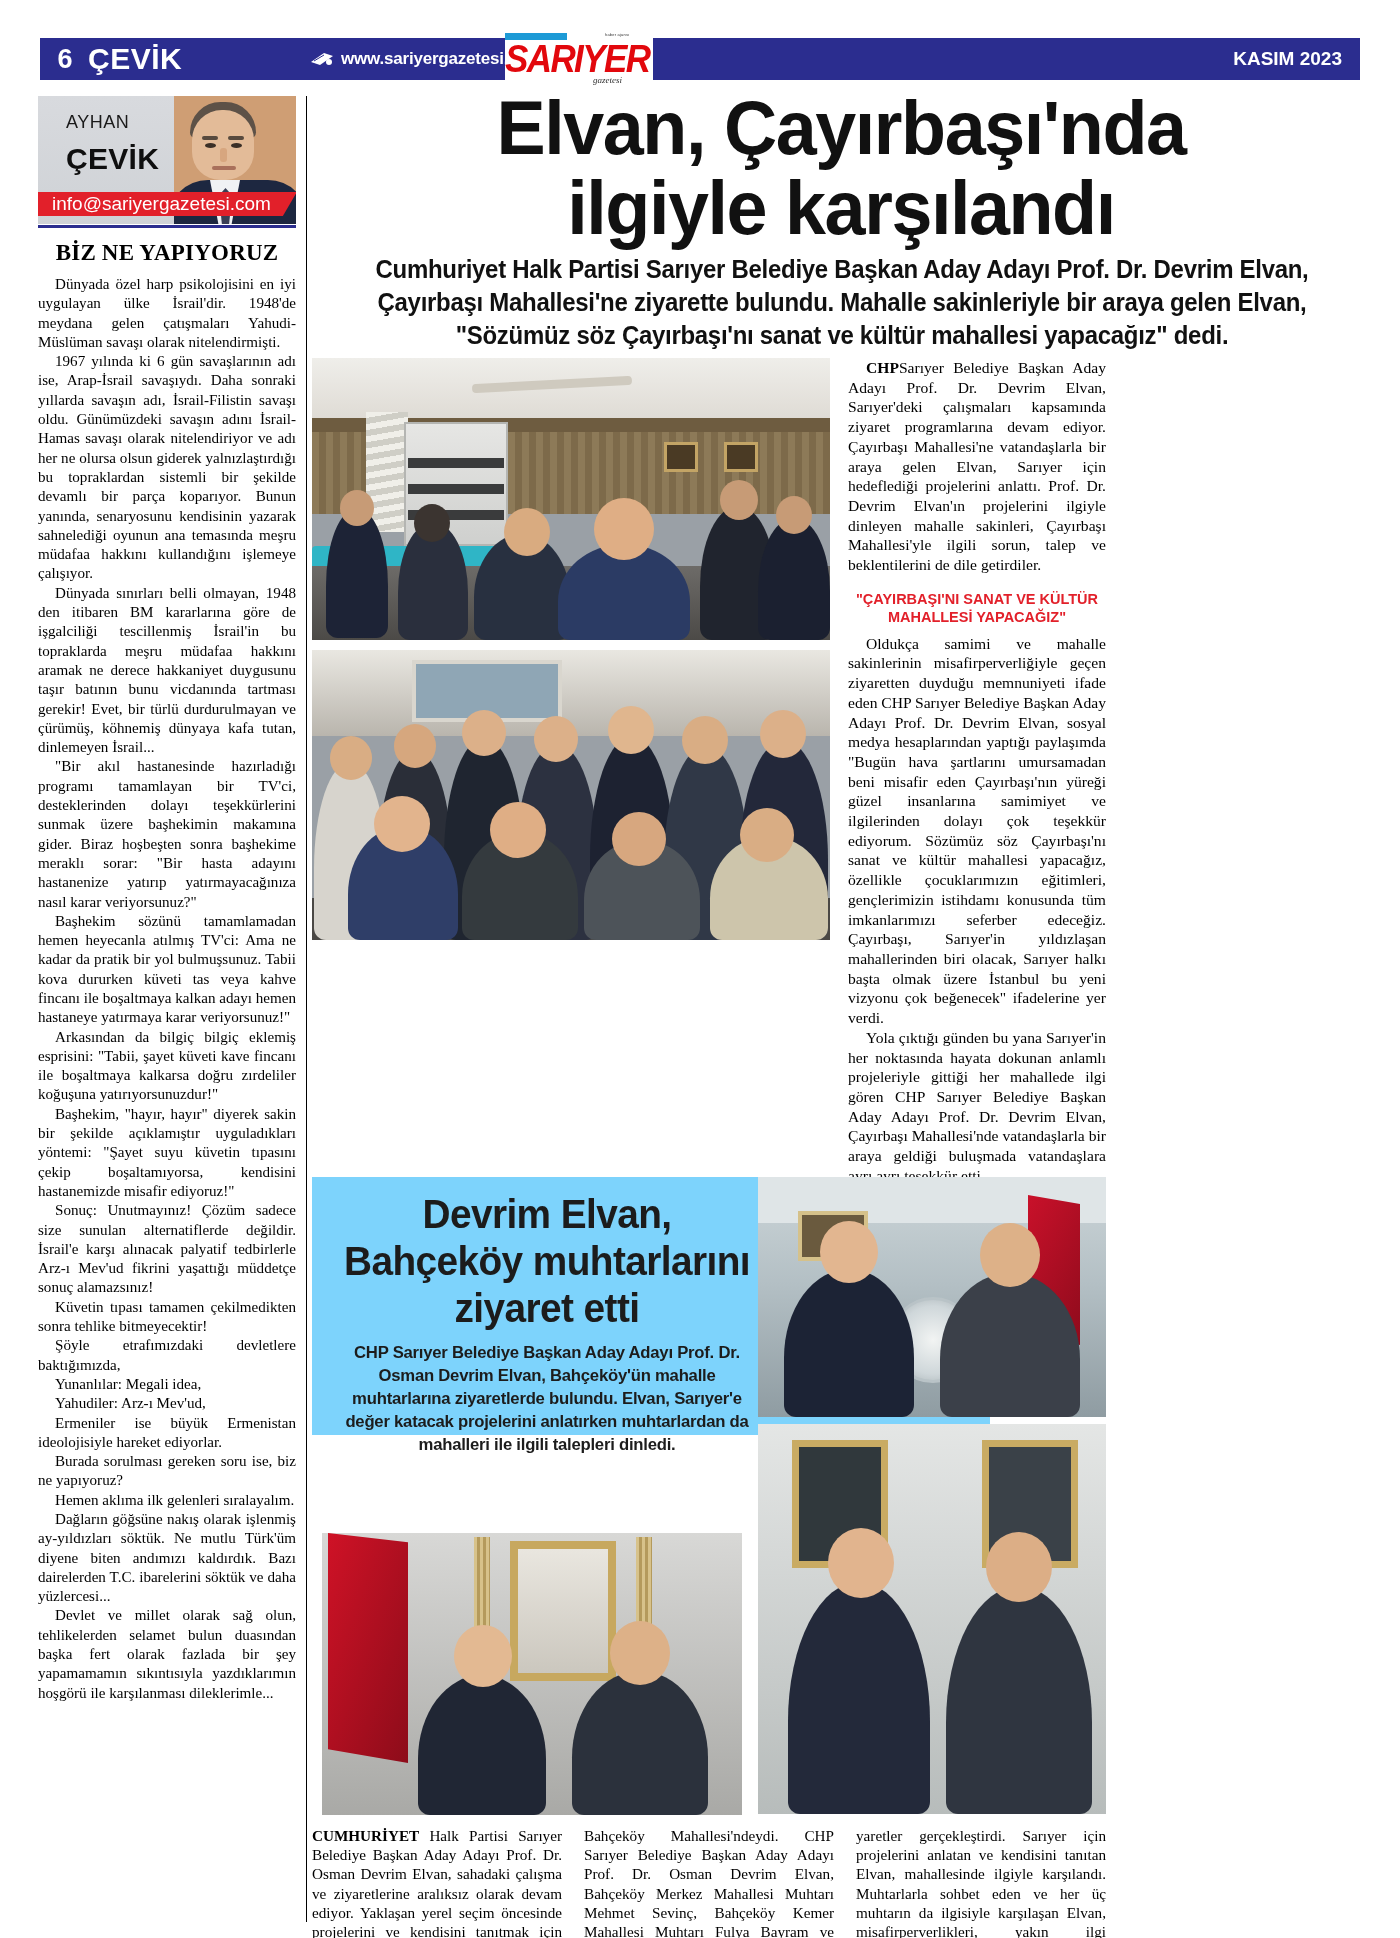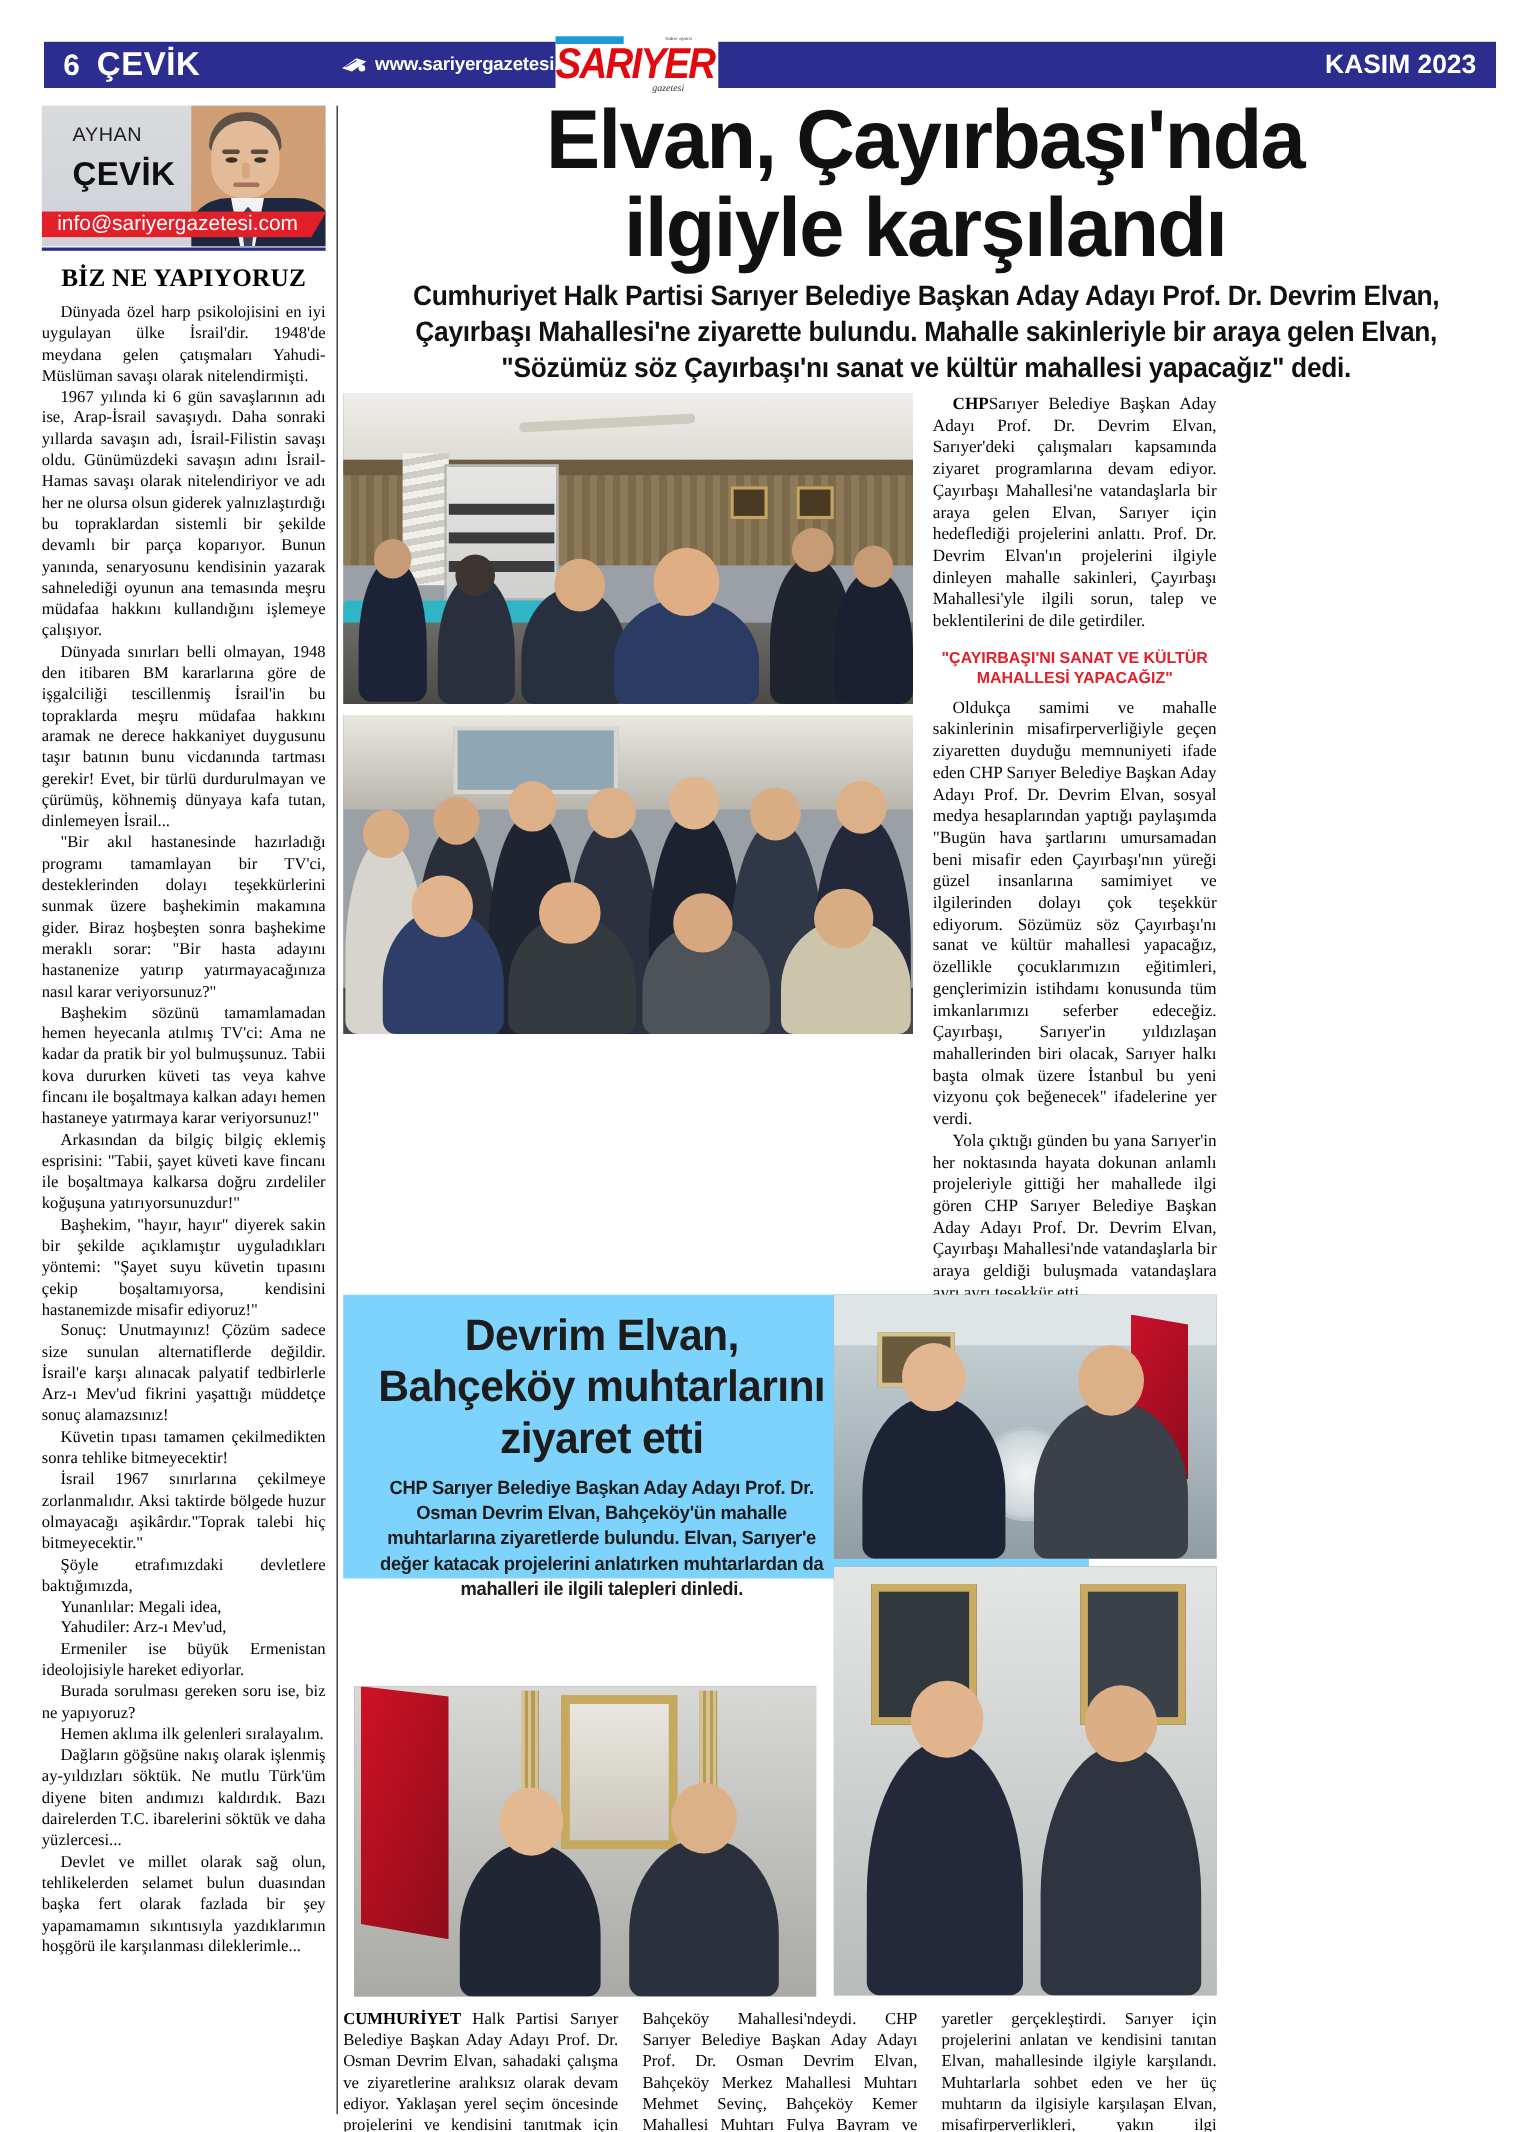--- a/index.html
+++ b/index.html
@@ -108,21 +108,21 @@
     letter-spacing: 0.2px;
   }
   .issue-date {
     position: absolute;
     right: 58px; top: 38px;
     height: 42px;
     display: flex; align-items: center;
     color: #ffffff;
     font-family: "Liberation Sans", sans-serif;
     font-weight: bold;
-    font-size: 24px;
+    font-size: 19px;
     z-index: 4;
   }
 
   
   .left-col {
     position: absolute;
     left: 38px; top: 96px;
     width: 258px;
     height: 1830px;
   }
@@ -467,21 +467,20 @@
     <div class="col-body">
       <p>Dünyada özel harp psikolojisini en iyi uygulayan ülke İsrail'dir. 1948'de meydana gelen çatışmaları Yahudi-Müslüman savaşı olarak nitelendirmişti.</p>
       <p>1967 yılında ki 6 gün savaşlarının adı ise, Arap-İsrail savaşıydı. Daha sonraki yıllarda savaşın adı, İsrail-Filistin savaşı oldu. Günümüzdeki savaşın adını İsrail-Hamas savaşı olarak nitelendiriyor ve adı her ne olursa olsun giderek yalnızlaştırdığı bu topraklardan sistemli bir şekilde devamlı bir parça koparıyor. Bunun yanında, senaryosunu kendisinin yazarak sahnelediği oyunun ana temasında meşru müdafaa hakkını kullandığını işlemeye çalışıyor.</p>
       <p>Dünyada sınırları belli olmayan, 1948 den itibaren BM kararlarına göre de işgalciliği tescillenmiş İsrail'in bu topraklarda meşru müdafaa hakkını aramak ne derece hakkaniyet duygusunu taşır batının bunu vicdanında tartması gerekir! Evet, bir türlü durdurulmayan ve çürümüş, köhnemiş dünyaya kafa tutan, dinlemeyen İsrail...</p>
       <p>"Bir akıl hastanesinde hazırladığı programı tamamlayan bir TV'ci, desteklerinden dolayı teşekkürlerini sunmak üzere başhekimin makamına gider. Biraz hoşbeşten sonra başhekime meraklı sorar: "Bir hasta adayını hastanenize yatırıp yatırmayacağınıza nasıl karar veriyorsunuz?"</p>
       <p>Başhekim sözünü tamamlamadan hemen heyecanla atılmış TV'ci: Ama ne kadar da pratik bir yol bulmuşsunuz. Tabii kova dururken küveti tas veya kahve fincanı ile boşaltmaya kalkan adayı hemen hastaneye yatırmaya karar veriyorsunuz!"</p>
       <p>Arkasından da bilgiç bilgiç eklemiş esprisini: "Tabii, şayet küveti kave fincanı ile boşaltmaya kalkarsa doğru zırdeliler koğuşuna yatırıyorsunuzdur!"</p>
       <p>Başhekim, "hayır, hayır" diyerek sakin bir şekilde açıklamıştır uyguladıkları yöntemi: "Şayet suyu küvetin tıpasını çekip boşaltamıyorsa, kendisini hastanemizde misafir ediyoruz!"</p>
       <p>Sonuç: Unutmayınız! Çözüm sadece size sunulan alternatiflerde değildir. İsrail'e karşı alınacak palyatif tedbirlerle Arz-ı Mev'ud fikrini yaşattığı müddetçe sonuç alamazsınız!</p>
       <p>Küvetin tıpası tamamen çekilmedikten sonra tehlike bitmeyecektir!</p>
-      <p>İsrail 1967 sınırlarına çekilmeye zorlanmalıdır. Aksi taktirde bölgede huzur olmayacağı aşikârdır."Toprak talebi hiç bitmeyecektir."</p>
       <p>Şöyle etrafımızdaki devletlere baktığımızda,</p>
       <p>Yunanlılar: Megali idea,</p>
       <p>Yahudiler: Arz-ı Mev'ud,</p>
       <p>Ermeniler ise büyük Ermenistan ideolojisiyle hareket ediyorlar.</p>
       <p>Burada sorulması gereken soru ise, biz ne yapıyoruz?</p>
       <p>Hemen aklıma ilk gelenleri sıralayalım.</p>
       <p>Dağların göğsüne nakış olarak işlenmiş ay-yıldızları söktük. Ne mutlu Türk'üm diyene biten andımızı kaldırdık. Bazı dairelerden T.C. ibarelerini söktük ve daha yüzlercesi...</p>
       <p>Devlet ve millet olarak sağ olun, tehlikelerden selamet bulun duasından başka fert olarak fazlada bir şey yapamamamın sıkıntısıyla yazdıklarımın hoşgörü ile karşılanması dileklerimle...</p>
     </div>
   </div>

